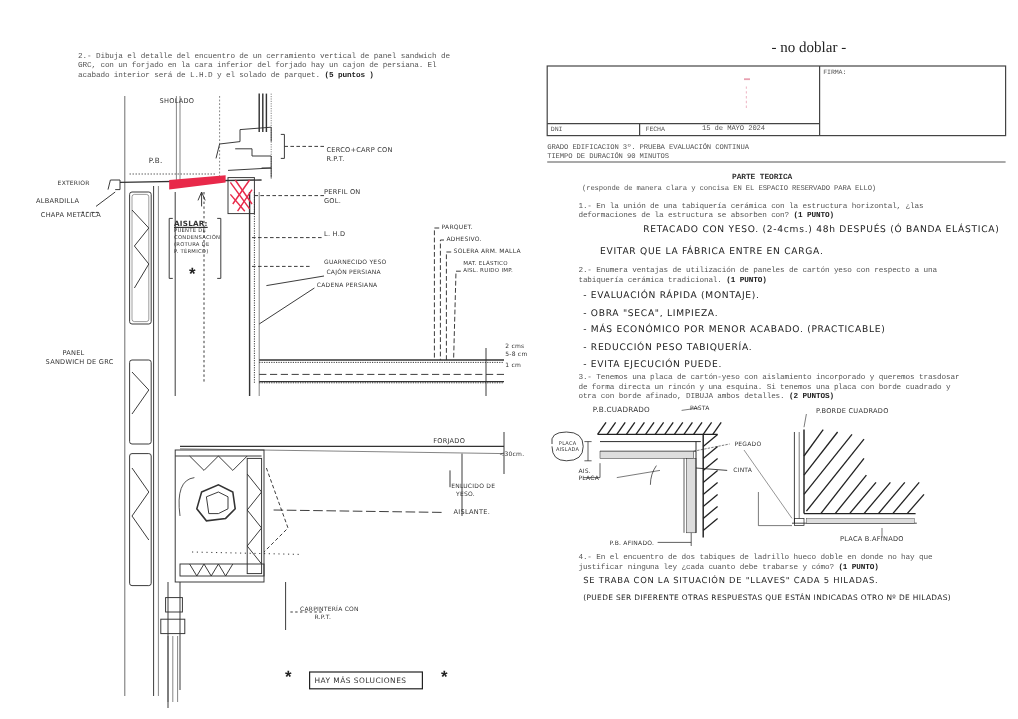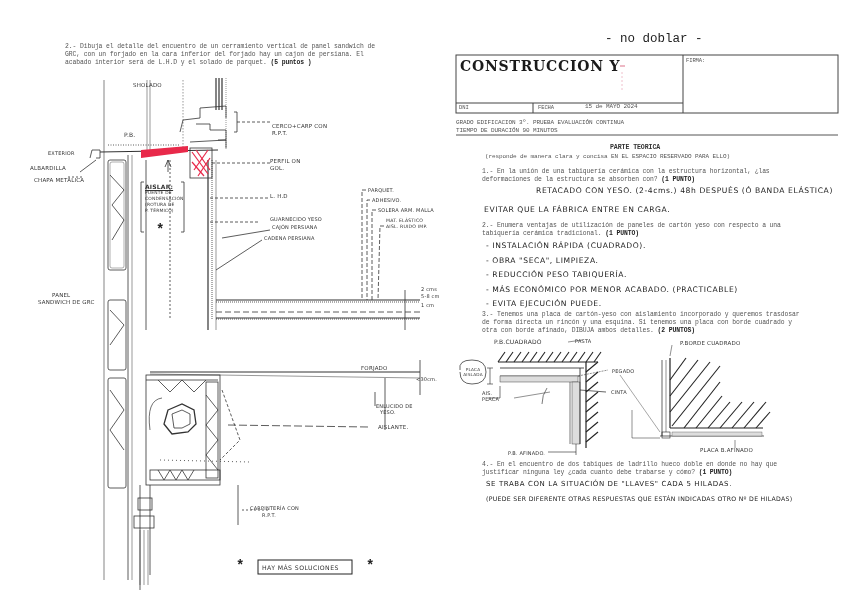--- a/index.html
+++ b/index.html
@@ -3,21 +3,21 @@
 <meta charset="utf-8">
 <style>
   html, body { margin:0; padding:0; background:#fff; }
   body { width:848px; height:599px; position:relative; overflow:hidden; font-family:"Liberation Mono", monospace; color:#222; }
   .abs { position:absolute; }
   .typed { font-family:"Liberation Mono", monospace; font-size:6.4px; color:#555; line-height:8px; letter-spacing:-0.1px; }
   .typed b { color:#222; }
   .hand { font-family:"DejaVu Sans", sans-serif; font-size:6px; color:#333; line-height:7px; letter-spacing:0.2px; }
   .handbig { font-family:"DejaVu Sans", sans-serif; font-size:7.6px; color:#222; letter-spacing:0.6px; line-height:10px; }
   .title { font-family:"DejaVu Serif", serif; font-weight:bold; font-size:14px; color:#1a1a1a; line-height:18px; letter-spacing:0.8px; }
-  .nodoblar { font-family:Liberation Mono, monospace; font-size:12.5px; color:#222; }
+  .nodoblar { font-family:Liberation Serif, serif; font-size:12.5px; color:#222;margin-left:38px; }
   svg { position:absolute; left:0; top:0; }
 </style>
 </head>
 <body>
 
 <svg width="848" height="599">
 
   <g stroke="#444" fill="none" stroke-width="1">
     <rect x="456" y="55" width="382" height="58"></rect>
     <line x1="683" y1="55" x2="683" y2="113"></line>
@@ -284,50 +284,49 @@
 <div class="abs hand" style="left:250px;top:505px;font-size:5px;line-height:7px;">
   <div>CARPINTERÍA CON</div>
   <div style="padding-left:12px;">R.P.T.</div>
 </div>
 
 <div class="abs" style="left:236px;top:558px;font-size:14px;font-weight:bold;">*</div>
 <div class="abs hand" style="left:262px;top:564px;font-size:6.2px;letter-spacing:0.4px;">HAY MÁS SOLUCIONES</div>
 <div class="abs" style="left:366px;top:558px;font-size:14px;font-weight:bold;">*</div>
 
 <div class="abs title" style="left:460px;top:57px;">
-  <div>CONSTRUCCION Y</div>
 </div>
 <div class="abs typed" style="left:686px;top:57px;font-size:5.5px;">FIRMA:</div>
 <div class="abs typed" style="left:459px;top:104px;font-size:5.5px;">DNI</div>
 <div class="abs typed" style="left:538px;top:104px;font-size:5.5px;">FECHA</div>
 <div class="abs typed" style="left:585px;top:103px;font-size:6px;">15 de MAYO 2024</div>
 <div class="abs typed" style="left:456px;top:119px;font-size:6px;line-height:8px;">
   <div>GRADO EDIFICACION 3º. PRUEBA EVALUACIÓN CONTINUA</div>
   <div>TIEMPO DE DURACIÓN 90 MINUTOS</div>
 </div>
 
 <div class="abs typed" style="left:610px;top:144px;font-weight:bold;color:#333;font-size:6.6px;">PARTE TEORICA</div>
 <div class="abs typed" style="left:485px;top:153px;font-size:6px;">(responde de manera clara y concisa EN EL ESPACIO RESERVADO PARA ELLO)</div>
 
 <div class="abs typed" style="left:482px;top:168px;width:356px;">
   <div>1.- En la unión de una tabiquería cerámica con la estructura horizontal, ¿las</div>
   <div><span>deformaciones de la estructura se absorben con?</span> <b>(1 PUNTO)</b></div>
 </div>
 <div class="abs handbig" style="left:492px;top:186px;padding-left:44px;">RETACADO CON YESO. (2-4cms.) 48h DESPUÉS (Ó BANDA ELÁSTICA)</div>
-<div class="abs handbig" style="left:484px;top:205px;">EVITAR QUE LA FÁBRICA ENTRE EN CARGA.</div>
+<div class="abs handbig" style="left:500px;top:205px;">EVITAR QUE LA FÁBRICA ENTRE EN CARGA.</div>
 
 <div class="abs typed" style="left:482px;top:222px;width:356px;">
   <div>2.- Enumera ventajas de utilización de paneles de cartón yeso con respecto a una</div>
   <div><span>tabiquería cerámica tradicional.</span> <b>(1 PUNTO)</b></div>
 </div>
 <div class="abs handbig" style="left:486px;top:239px;line-height:14.5px;">
-  <div>- INSTALACIÓN RÁPIDA (CUADRADO).</div>
+  <div>- EVALUACIÓN RÁPIDA (MONTAJE).</div>
   <div>- OBRA "SECA", LIMPIEZA.</div>
+  <div>- MÁS ECONÓMICO POR MENOR ACABADO. (PRACTICABLE)</div>
   <div>- REDUCCIÓN PESO TABIQUERÍA.</div>
-  <div>- MÁS ECONÓMICO POR MENOR ACABADO. (PRACTICABLE)</div>
   <div>- EVITA EJECUCIÓN PUEDE.</div>
 </div>
 
 <div class="abs typed" style="left:482px;top:311px;width:360px;">
   <div>3.- Tenemos una placa de cartón-yeso con aislamiento incorporado y queremos trasdosar</div>
   <div>de forma directa un rincón y una esquina. Si tenemos una placa con borde cuadrado y</div>
   <div><span>otra con borde afinado, DIBUJA ambos detalles.</span> <b>(2 PUNTOS)</b></div>
 </div>
 <div class="abs hand" style="left:494px;top:338px;">P.B.CUADRADO</div>
 <div class="abs hand" style="left:575px;top:338px;font-size:5px;">PASTA</div>

